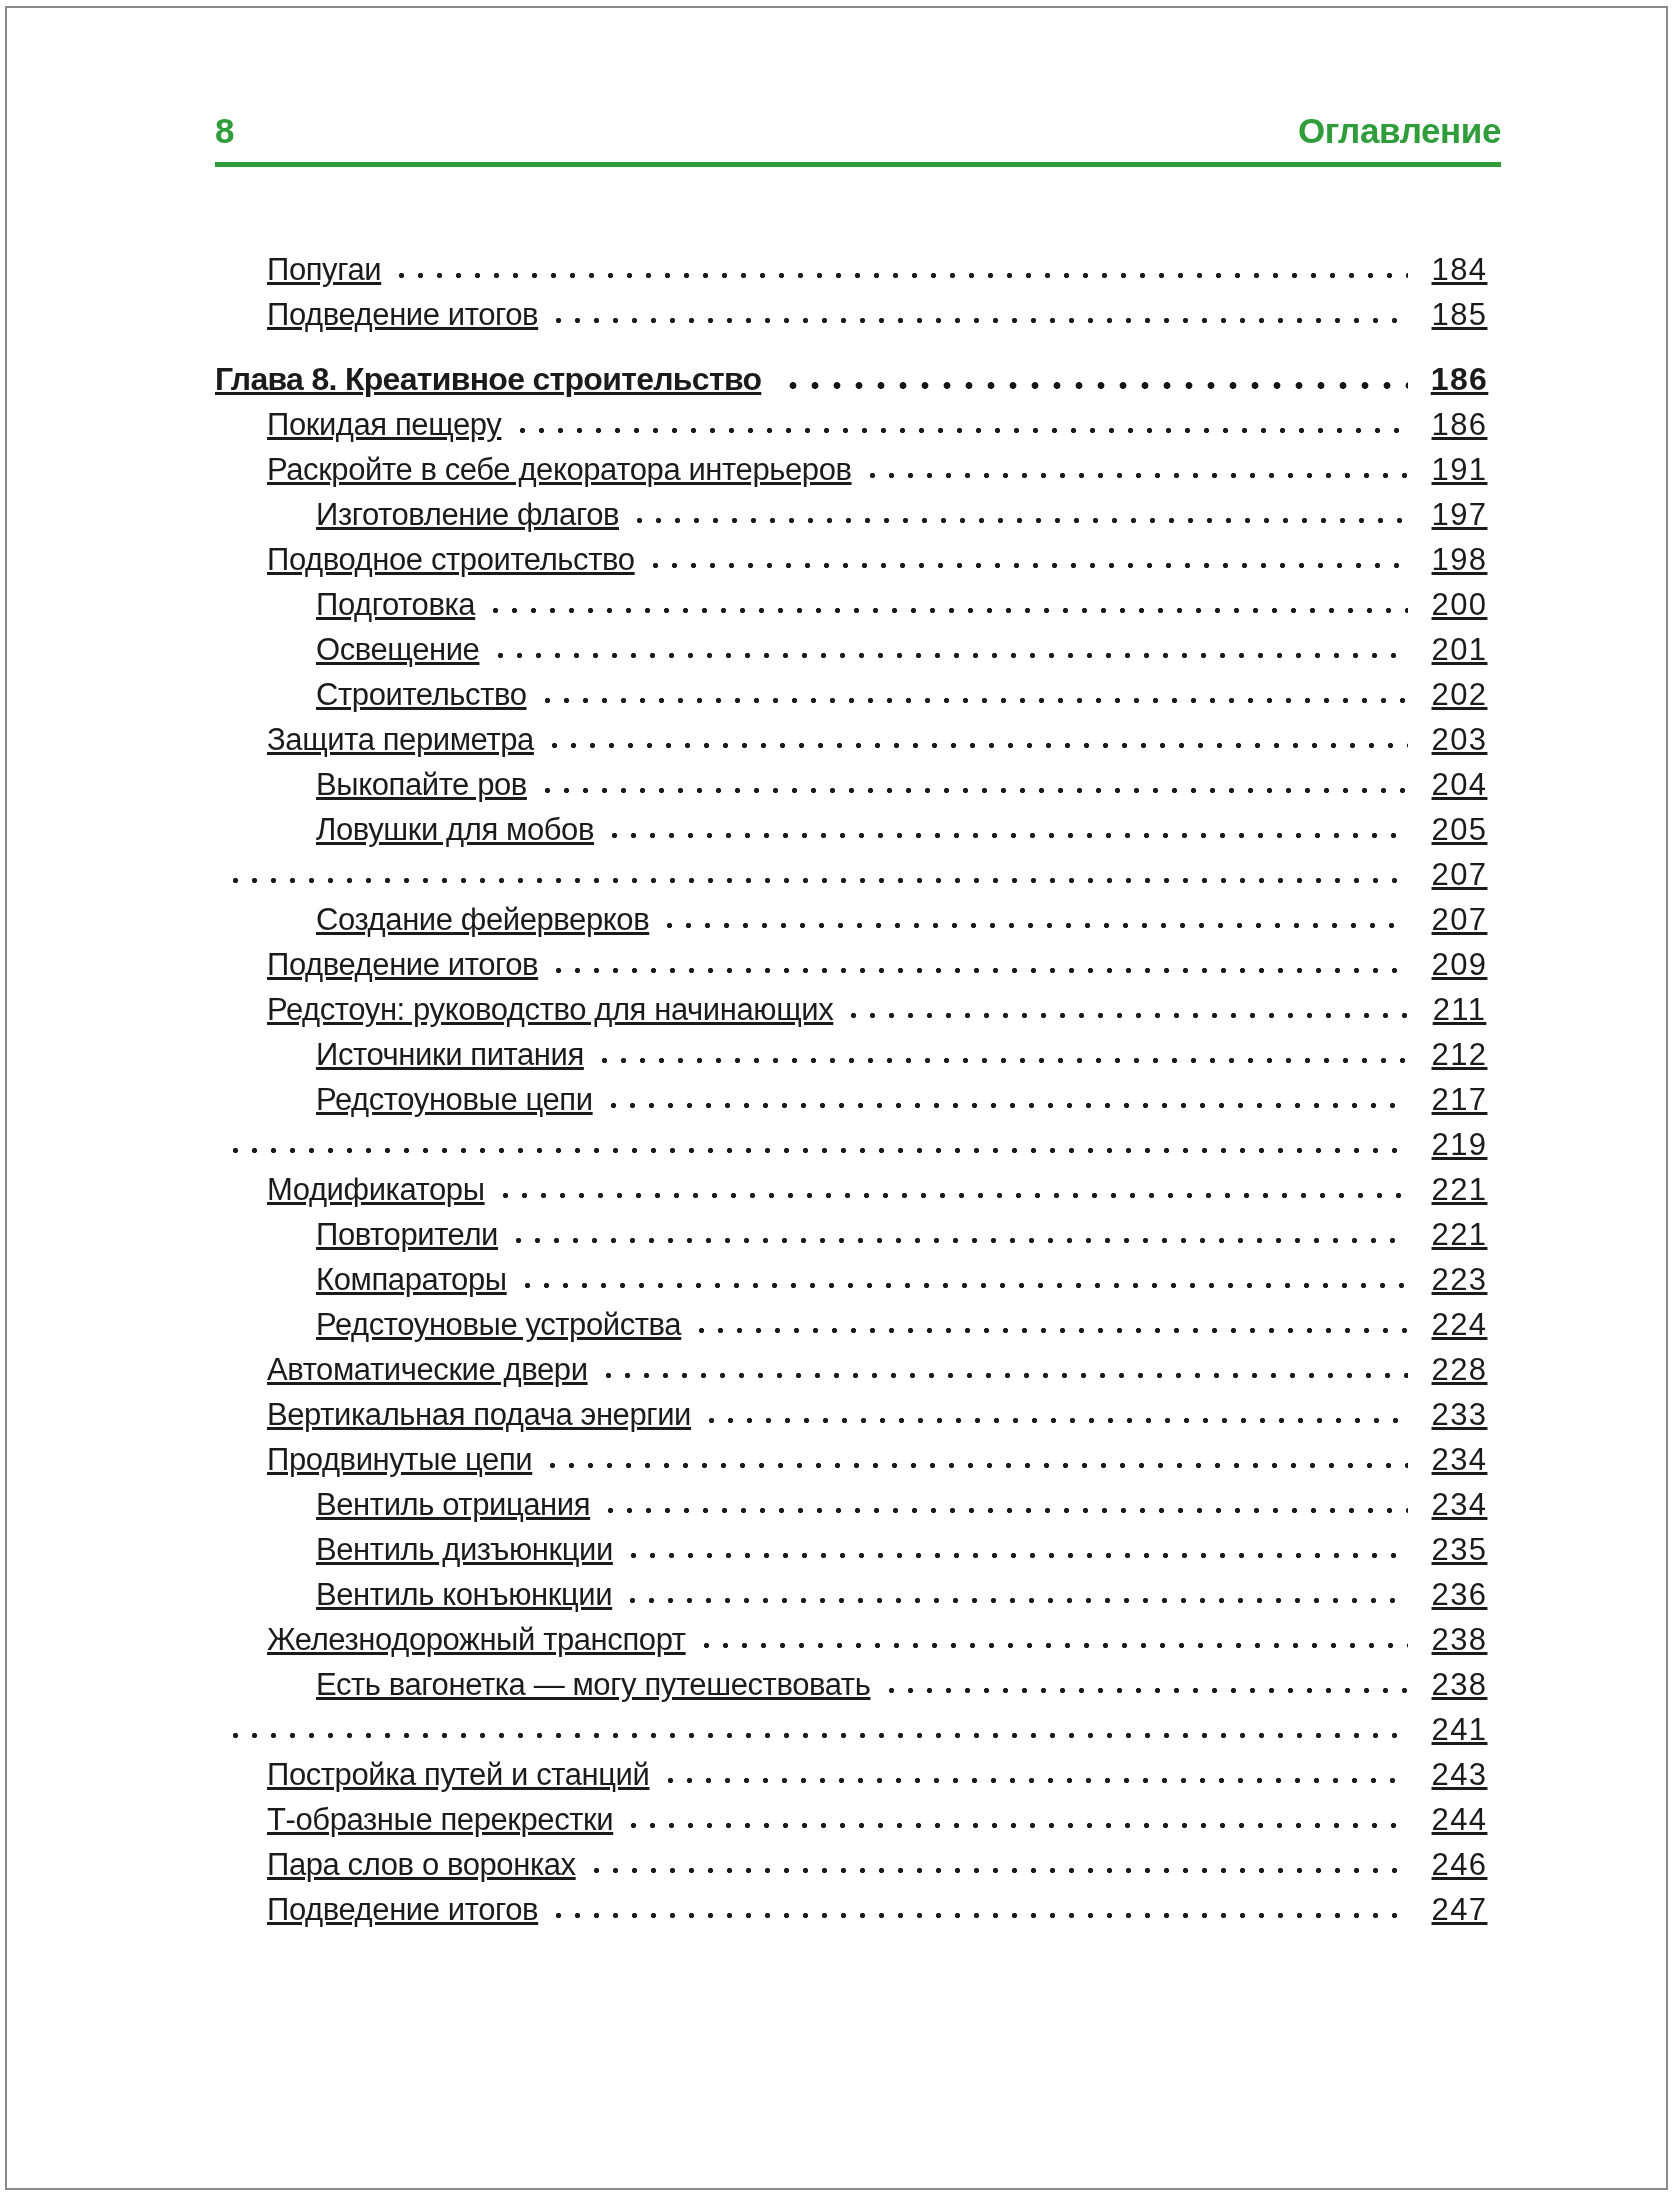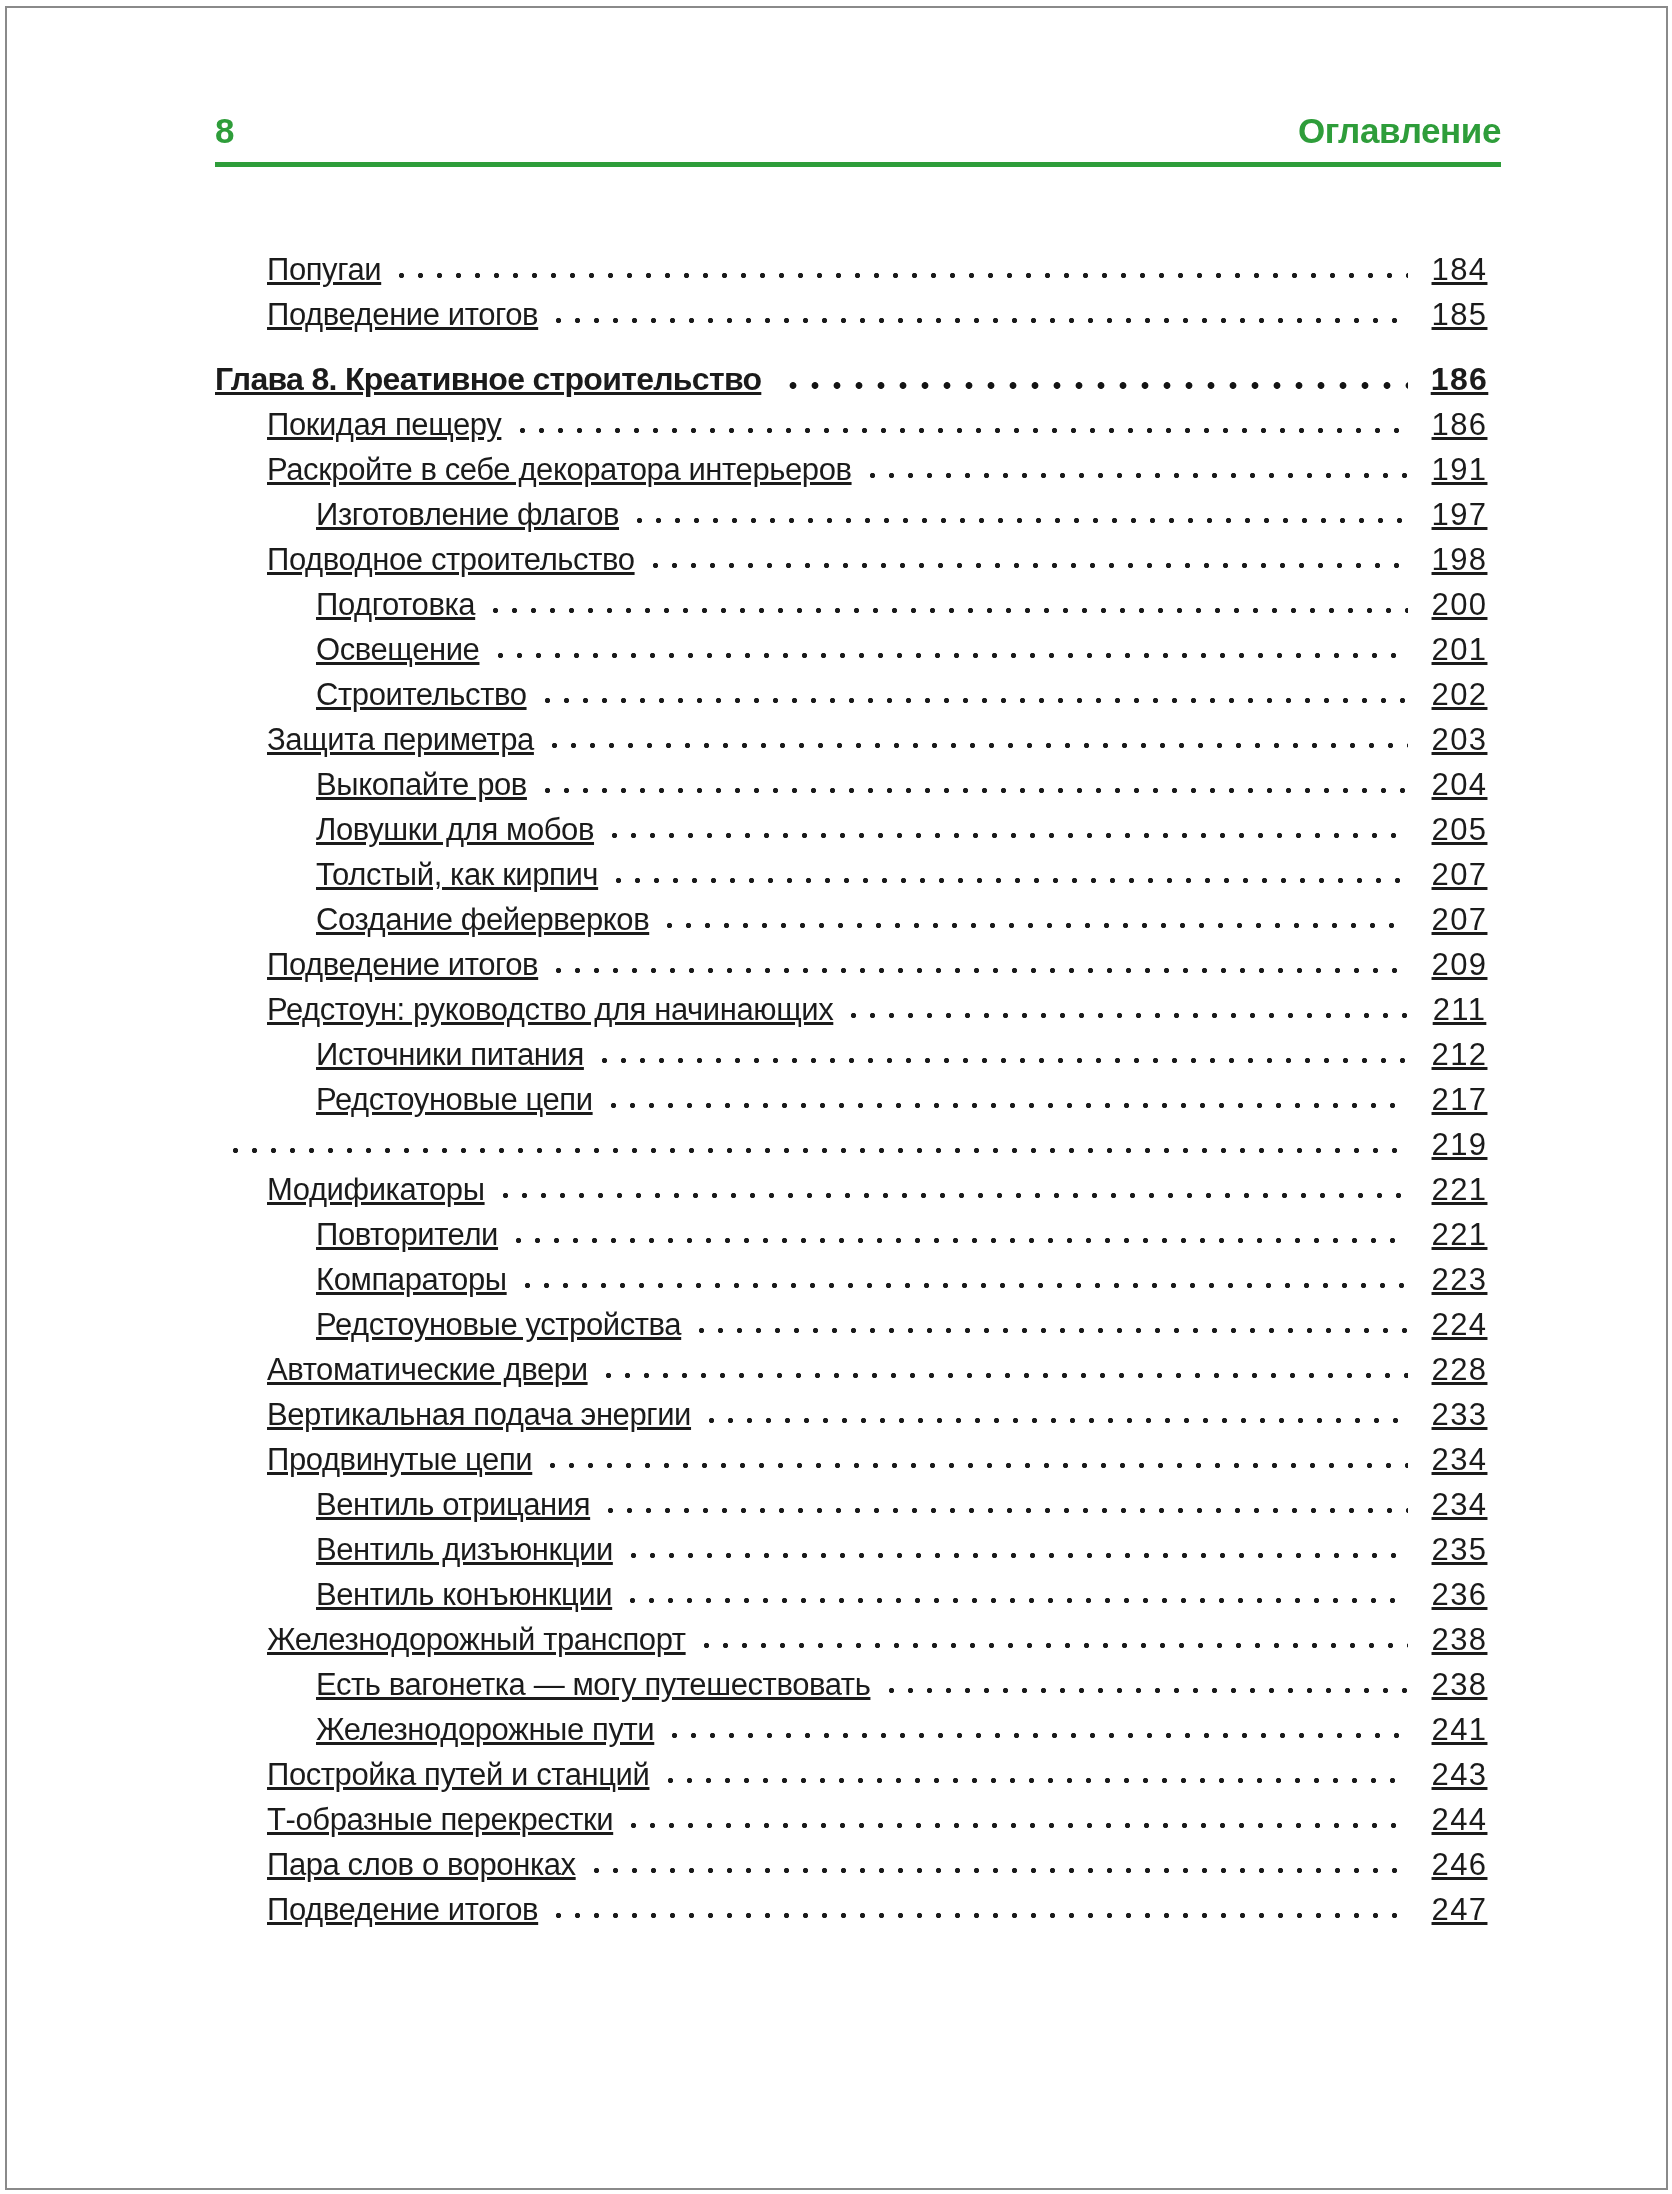--- a/index.html
+++ b/index.html
@@ -159,21 +159,20 @@
       <span class="title">Выкопайте ров</span>
       <span class="leader"></span>
       <span class="num">204</span>
     </div>
       <div class="row lvl2">
       <span class="title">Ловушки для мобов</span>
       <span class="leader"></span>
       <span class="num">205</span>
     </div>
       <div class="row lvl2">
-      <span class="title">Толстый, как кирпич</span>
       <span class="leader"></span>
       <span class="num">207</span>
     </div>
       <div class="row lvl2">
       <span class="title">Создание фейерверков</span>
       <span class="leader"></span>
       <span class="num">207</span>
     </div>
       <div class="row lvl1">
       <span class="title">Подведение итогов</span>
@@ -253,21 +252,20 @@
       <span class="title">Железнодорожный транспорт</span>
       <span class="leader"></span>
       <span class="num">238</span>
     </div>
       <div class="row lvl2">
       <span class="title">Есть вагонетка — могу путешествовать</span>
       <span class="leader"></span>
       <span class="num">238</span>
     </div>
       <div class="row lvl2">
-      <span class="title">Железнодорожные пути</span>
       <span class="leader"></span>
       <span class="num">241</span>
     </div>
       <div class="row lvl1">
       <span class="title">Постройка путей и станций</span>
       <span class="leader"></span>
       <span class="num">243</span>
     </div>
       <div class="row lvl1">
       <span class="title">Т-образные перекрестки</span>

